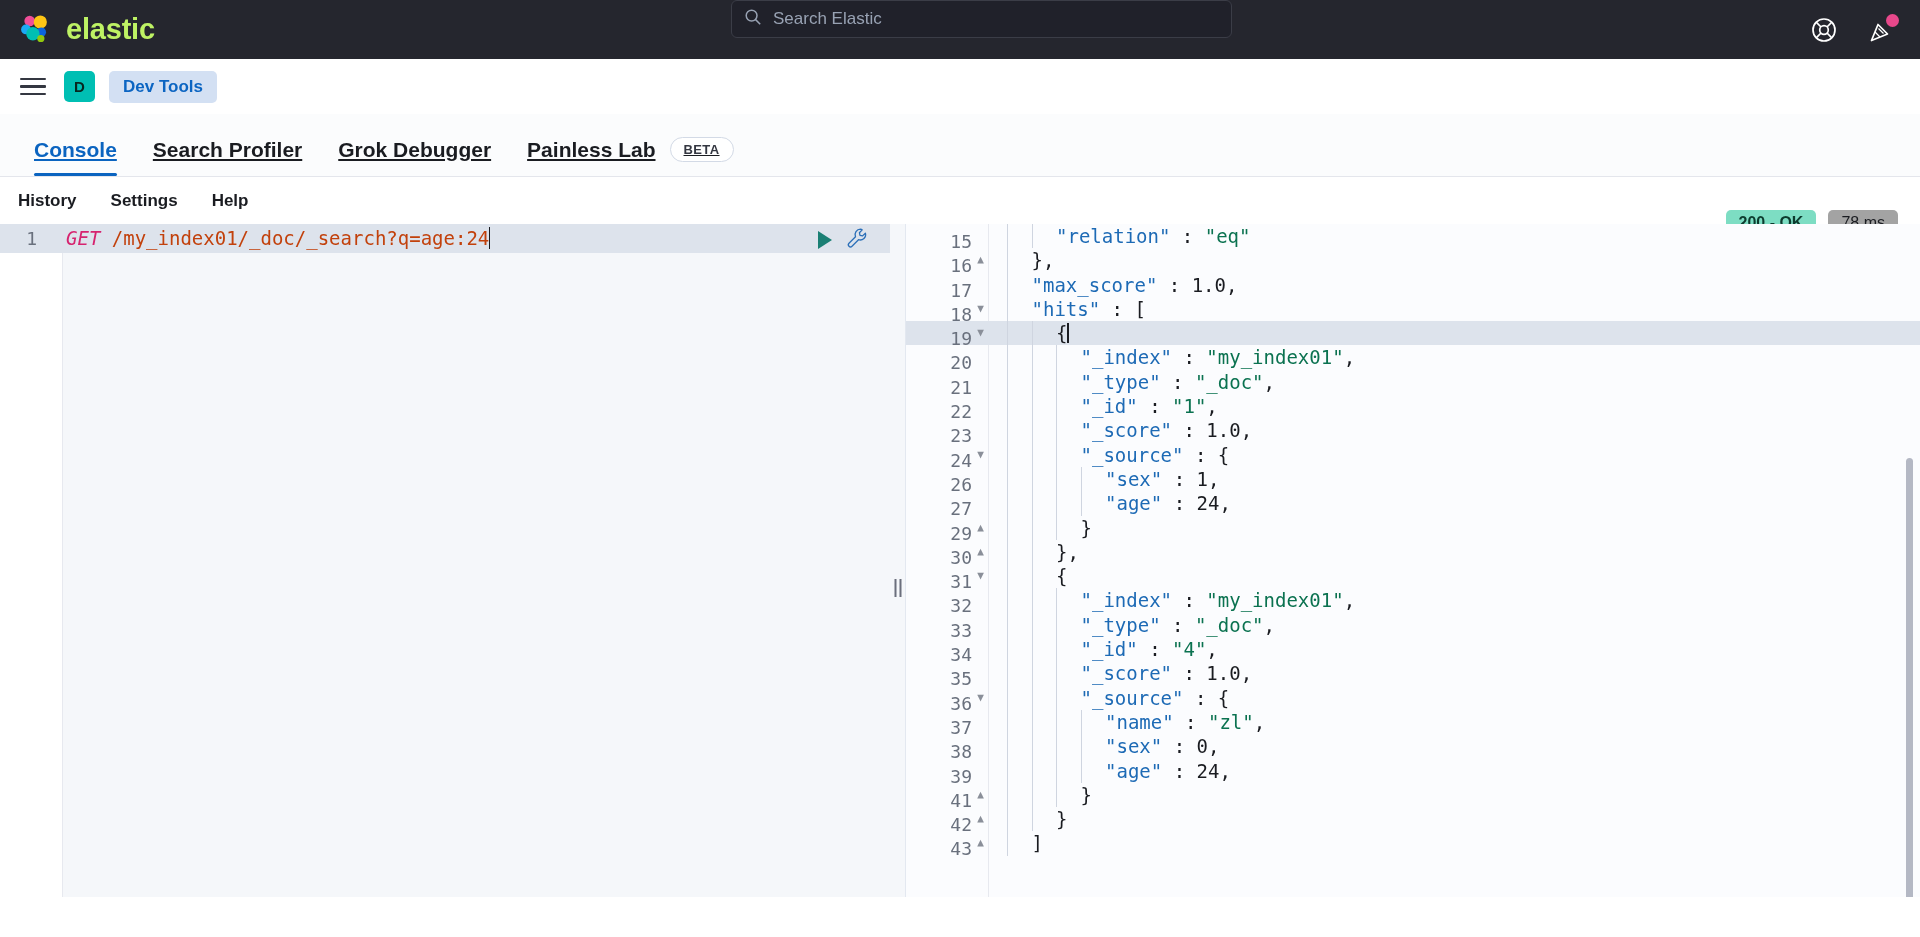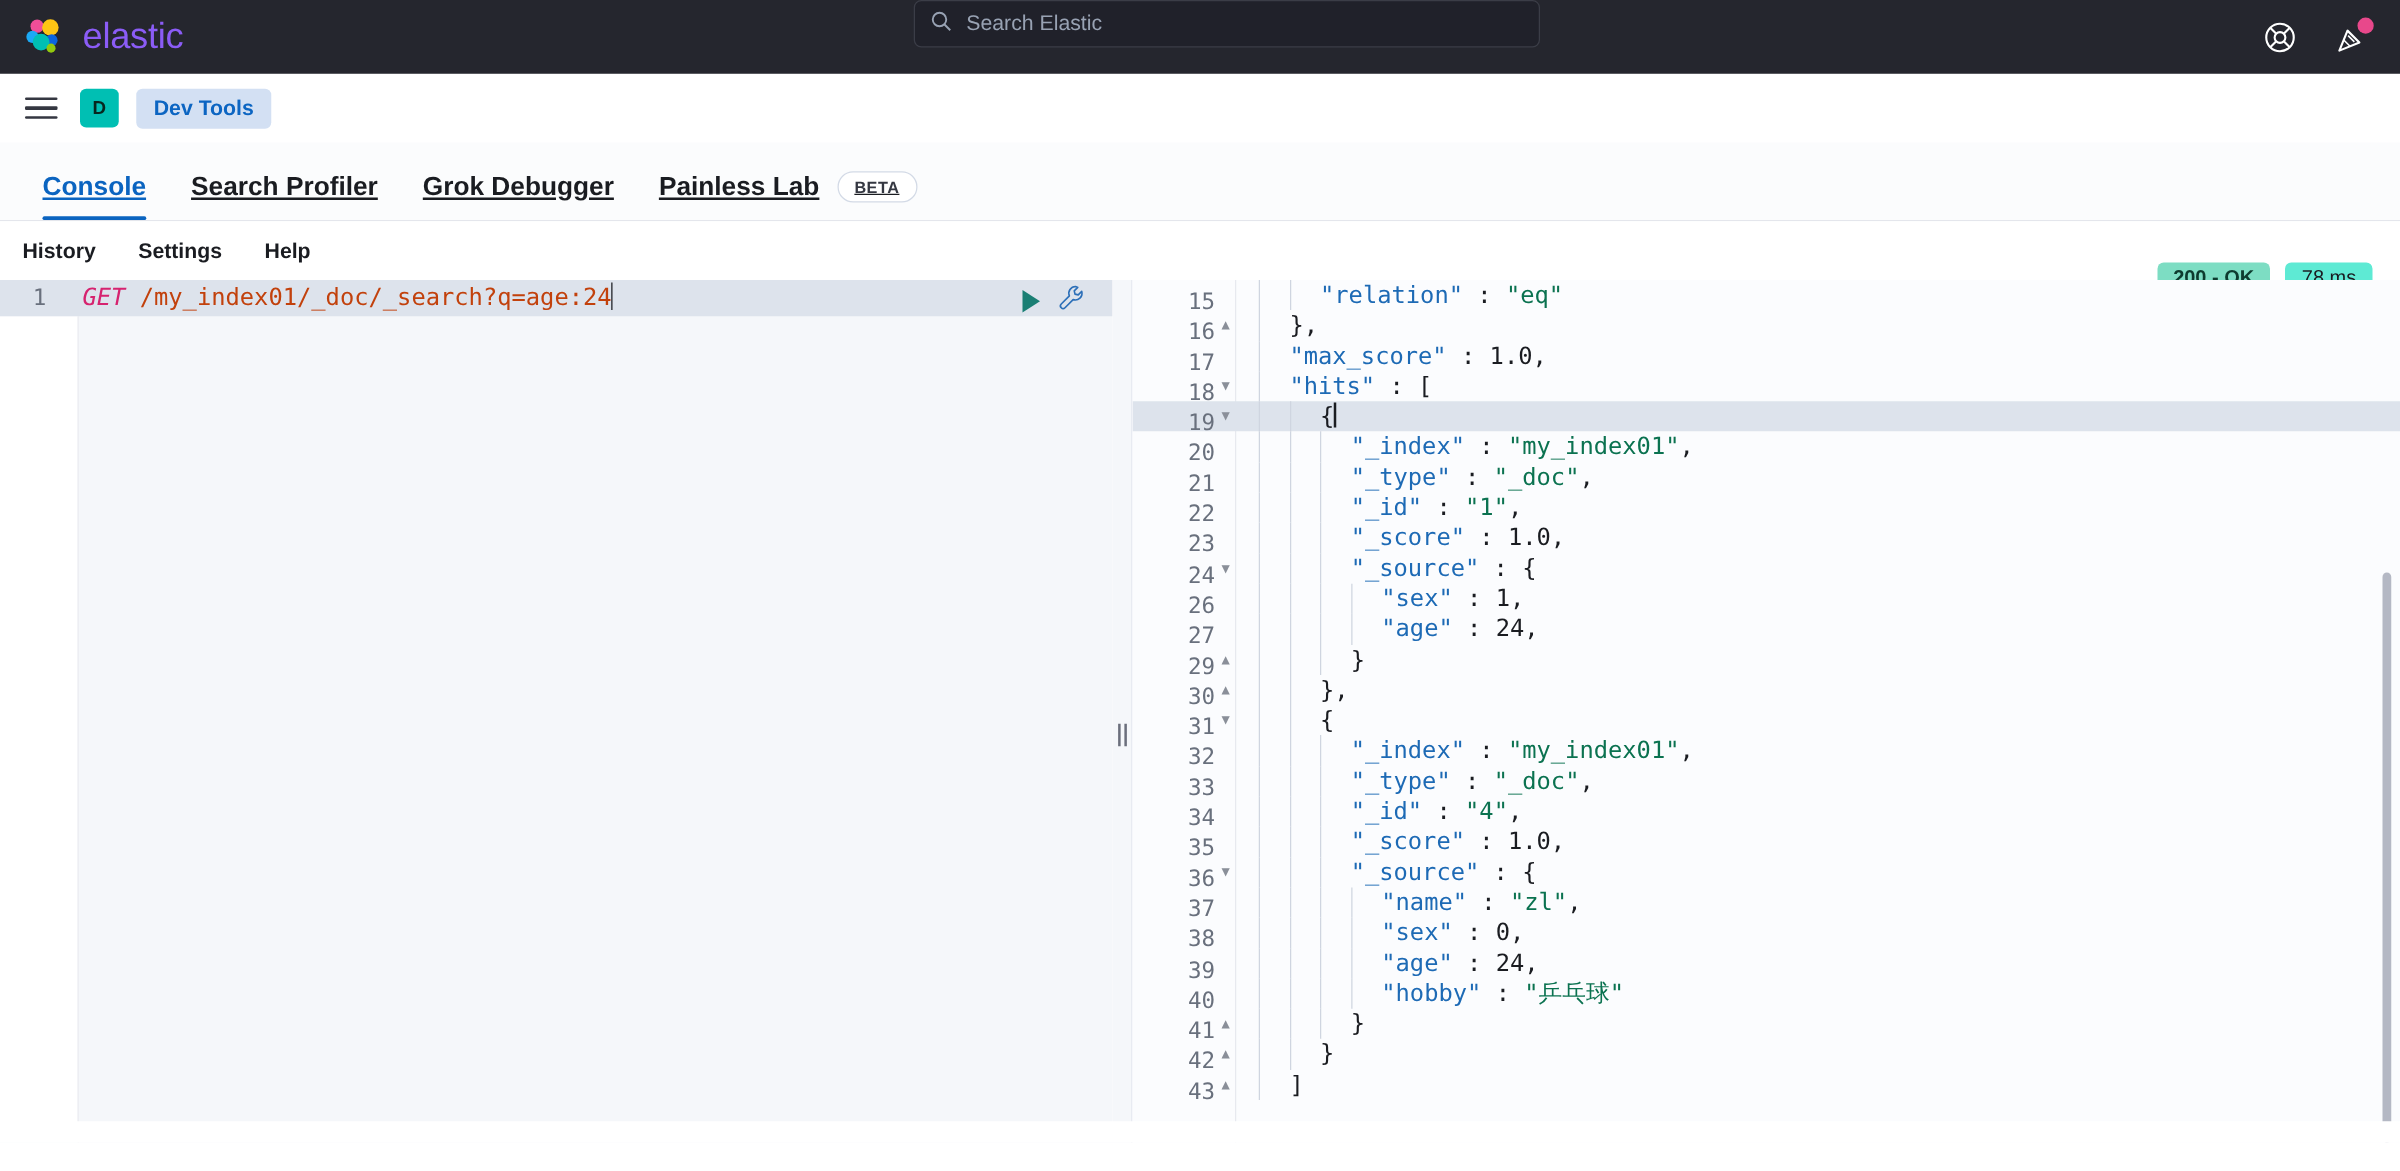--- a/index.html
+++ b/index.html
@@ -19,23 +19,23 @@
     position: relative;
   }
   .brand {
     display: flex;
     align-items: center;
     gap: 14px;
     padding-left: 18px;
   }
   .elastic-logo { width: 34px; height: 34px; display: block; }
   .brand-name {
-    color: #8b5cf6;
+    color: #bef264;
     font-size: 29px;
-    font-weight: 400;
+    font-weight: 700;
     letter-spacing: -0.2px;
     line-height: 1;
   }
   .global-search {
     position: absolute;
     left: 731px;
     top: 0;
     width: 501px;
     height: 38px;
     background: #20212a;
@@ -175,21 +175,21 @@
   }
   .status-ok {
     background: #7dddc3;
     color: #0d3b2e;
     font-size: 16px;
     font-weight: 600;
     padding: 4px 13px;
     border-radius: 5px;
   }
   .status-time {
-    background: #5eead4;
+    background: #a3a3a3;
     color: #1a1c21;
     font-size: 16px;
     font-weight: 400;
     padding: 4px 13px;
     border-radius: 5px;
   }
 
   
   .editor-area {
     position: relative;
@@ -486,21 +486,20 @@
         <div class="resp-line"><span class="resp-ln">30</span><span class="fold">▲</span><span class="resp-code"><span class="guides"><span class="guide"></span><span class="guide"></span></span><span class="p">},</span></span></div>
         <div class="resp-line"><span class="resp-ln">31</span><span class="fold">▼</span><span class="resp-code"><span class="guides"><span class="guide"></span><span class="guide"></span></span><span class="p">{</span></span></div>
         <div class="resp-line"><span class="resp-ln">32</span><span class="fold"></span><span class="resp-code"><span class="guides"><span class="guide"></span><span class="guide"></span><span class="guide"></span></span><span class="k">"_index"</span><span class="p"> : </span><span class="s">"my_index01"</span><span class="p">,</span></span></div>
         <div class="resp-line"><span class="resp-ln">33</span><span class="fold"></span><span class="resp-code"><span class="guides"><span class="guide"></span><span class="guide"></span><span class="guide"></span></span><span class="k">"_type"</span><span class="p"> : </span><span class="s">"_doc"</span><span class="p">,</span></span></div>
         <div class="resp-line"><span class="resp-ln">34</span><span class="fold"></span><span class="resp-code"><span class="guides"><span class="guide"></span><span class="guide"></span><span class="guide"></span></span><span class="k">"_id"</span><span class="p"> : </span><span class="s">"4"</span><span class="p">,</span></span></div>
         <div class="resp-line"><span class="resp-ln">35</span><span class="fold"></span><span class="resp-code"><span class="guides"><span class="guide"></span><span class="guide"></span><span class="guide"></span></span><span class="k">"_score"</span><span class="p"> : </span><span class="n">1.0,</span></span></div>
         <div class="resp-line"><span class="resp-ln">36</span><span class="fold">▼</span><span class="resp-code"><span class="guides"><span class="guide"></span><span class="guide"></span><span class="guide"></span></span><span class="k">"_source"</span><span class="p"> : {</span></span></div>
         <div class="resp-line"><span class="resp-ln">37</span><span class="fold"></span><span class="resp-code"><span class="guides"><span class="guide"></span><span class="guide"></span><span class="guide"></span><span class="guide"></span></span><span class="k">"name"</span><span class="p"> : </span><span class="s">"zl"</span><span class="p">,</span></span></div>
         <div class="resp-line"><span class="resp-ln">38</span><span class="fold"></span><span class="resp-code"><span class="guides"><span class="guide"></span><span class="guide"></span><span class="guide"></span><span class="guide"></span></span><span class="k">"sex"</span><span class="p"> : </span><span class="n">0,</span></span></div>
         <div class="resp-line"><span class="resp-ln">39</span><span class="fold"></span><span class="resp-code"><span class="guides"><span class="guide"></span><span class="guide"></span><span class="guide"></span><span class="guide"></span></span><span class="k">"age"</span><span class="p"> : </span><span class="n">24,</span></span></div>
-        <div class="resp-line"><span class="resp-ln">40</span><span class="fold"></span><span class="resp-code"><span class="guides"><span class="guide"></span><span class="guide"></span><span class="guide"></span><span class="guide"></span></span><span class="k">"hobby"</span><span class="p"> : </span><span class="s">"乒乓球"</span></span></div>
         <div class="resp-line"><span class="resp-ln">41</span><span class="fold">▲</span><span class="resp-code"><span class="guides"><span class="guide"></span><span class="guide"></span><span class="guide"></span></span><span class="p">}</span></span></div>
         <div class="resp-line"><span class="resp-ln">42</span><span class="fold">▲</span><span class="resp-code"><span class="guides"><span class="guide"></span><span class="guide"></span></span><span class="p">}</span></span></div>
         <div class="resp-line"><span class="resp-ln">43</span><span class="fold">▲</span><span class="resp-code"><span class="guides"><span class="guide"></span></span><span class="p">]</span></span></div>
       </div>
     <div class="scrollbar-v"></div>
   </div>
 
   <div class="bottom-white"></div>
 </div>
 

